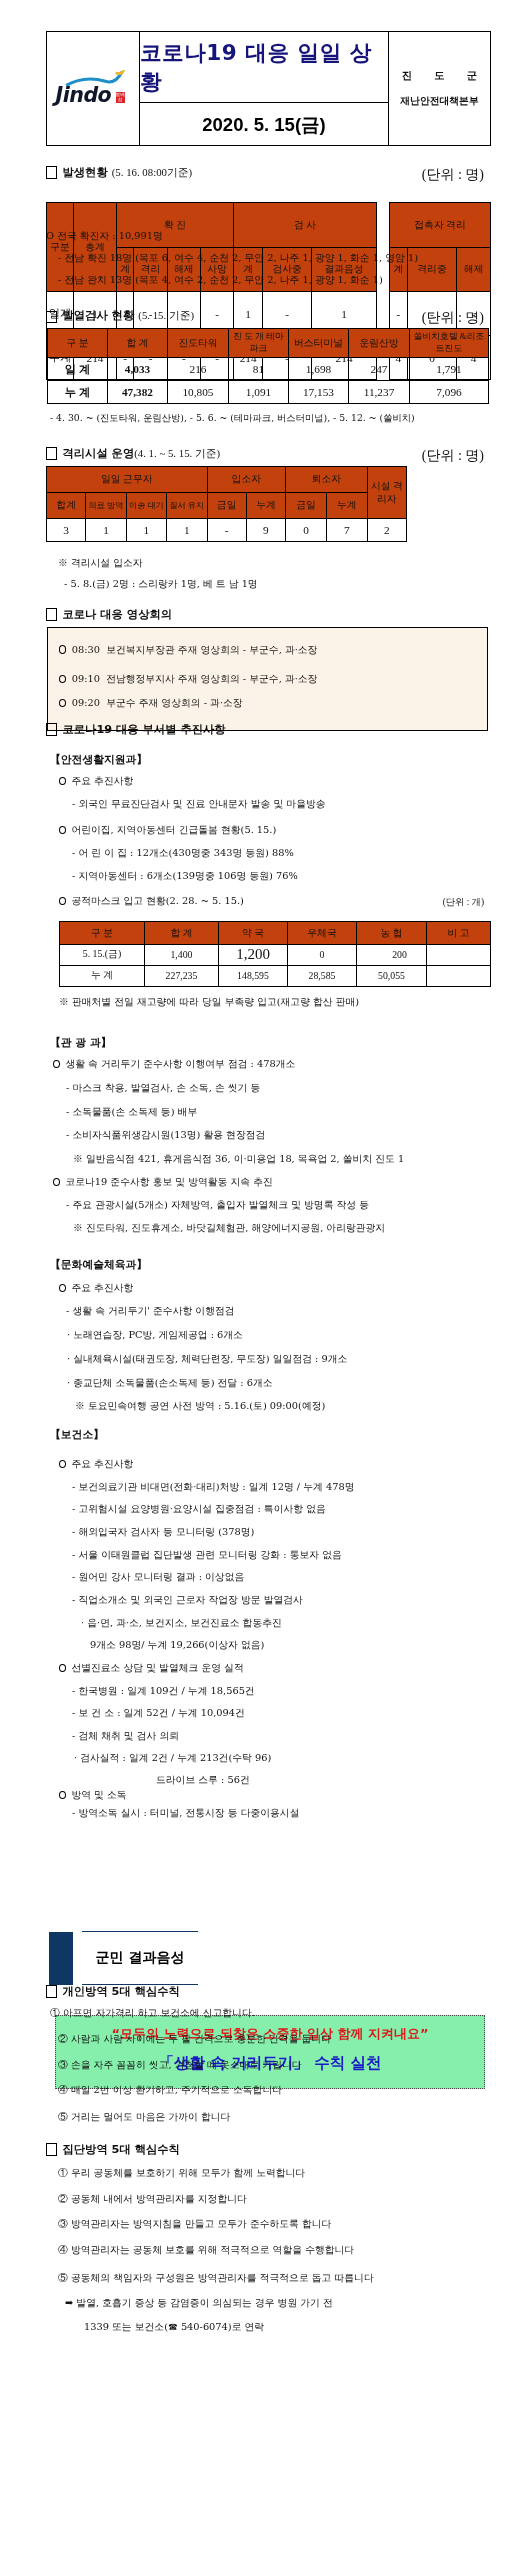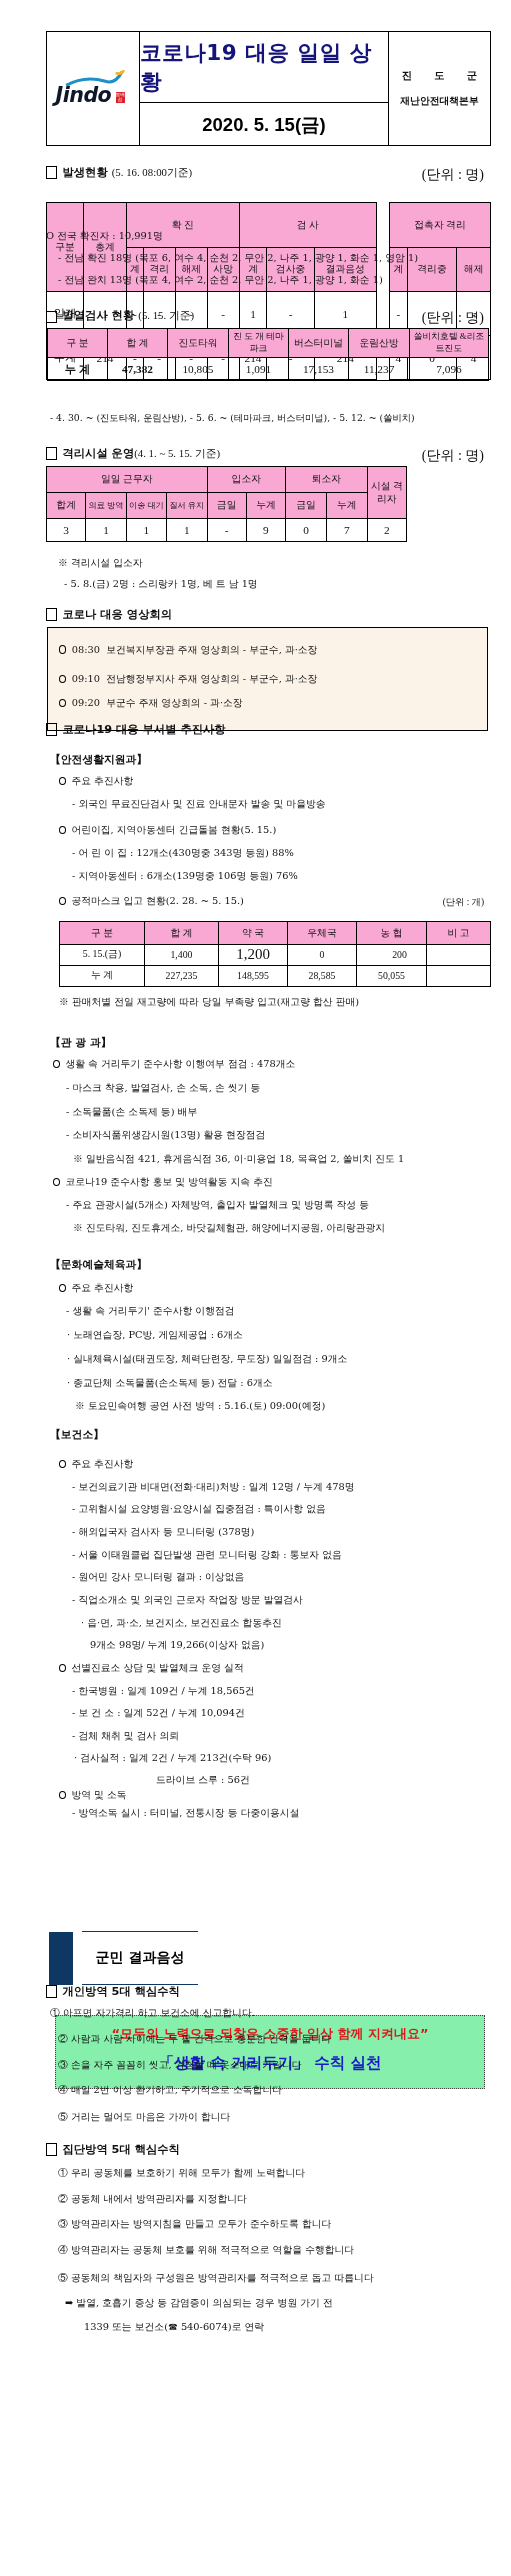--- a/index.html
+++ b/index.html
@@ -27,21 +27,21 @@
 
   
   .sec { position: absolute; left: 46px; font-family: "DejaVu Sans", sans-serif; font-weight: bold; font-size: 11.3px; display: flex; align-items: center; }
   .sec .box { width: 11.3px; height: 12.4px; border: 0.8px solid #000; margin-right: 5.2px; display: inline-block; }
   .sec .sub { font-weight: normal; font-family: "Liberation Serif", serif; font-size: 10.8px; margin-left: 4.1px; }
   .unit { position: absolute; right: 27px; font-family: "Liberation Serif", serif; font-size: 14px; }
 
   
   table { border-collapse: collapse; position: absolute; font-family: "Liberation Serif", serif; }
   td, th { border: 0.5px solid #000; text-align: center; vertical-align: middle; font-weight: normal; }
-  th { background: #f9a8d4; font-size: 9.8px; }
+  th { background: #c2410c; font-size: 9.8px; }
   td { font-size: 11.3px; }
   .tbl-top { border-top: 1px solid #000; }
   .tbl-bot tr:last-child td { border-bottom: 1px solid #000; }
   .b { font-weight: bold; }
 
   .txt { position: absolute; font-family: "DejaVu Serif", serif; font-size: 9.8px; white-space: nowrap; }
   .bullet { display: inline-block; width: 7.2px; height: 8.2px; border: 1px solid #000; border-radius: 50%; margin-right: 5.2px; vertical-align: -1px; border-left-width: 1.5px; }
 
   .meeting { position: absolute; left: 47px; top: 627px; width: 441px; height: 104px; background: #fcf3e8; border: 0.5px solid #000; }
   .dept { position: absolute; left: 50px; font-family: "DejaVu Serif", serif; font-size: 10.8px; font-weight: bold; }
@@ -84,21 +84,21 @@
     <span class="sub">(5. 16. 08:00기준)</span>
   </div>
   <div class="unit" style="top:166px;">(단위 : 명)</div>
 
   <table class="tbl-bot" style="left:46px; top:153px; width:332px; top:154px; margin-top:0;" id="t1">
   </table>
 
   <table class="tbl-top tbl-bot" style="left:46px; top:202px; width:331px;">
     <tbody>
         <tr style="height:45px;">
-      <th rowspan="2" style="width:37px;">구분</th>
+      <th rowspan="2" style="width:27px;">구분</th>
       <th rowspan="2" style="width:43px;">총계</th>
       <th colspan="4">확 진</th>
       <th colspan="3">검 사</th>
     </tr>
     <tr style="height:44px;">
       <th>계</th>
       <th>격리</th>
       <th>해제</th>
       <th>사망</th>
       <th>계</th>
@@ -167,20 +167,29 @@
   <table class="tbl-top tbl-bot" style="left:47px; top:328px; width:442px;">
     <tbody>
         <tr style="height:29px;">
       <th style="width:60px;">구 분</th>
       <th style="width:60px;">합 계</th>
       <th style="width:61px;">진도타워</th>
       <th style="width:60px; font-size:8.8px;">진 도 개 테마파크</th>
       <th style="width:60px;">버스터미널</th>
       <th style="width:61px;">운림산방</th>
       <th style="font-size:8.8px;">쏠비치호텔 &amp;리조트진도</th>
+    </tr>
+    <tr style="height:23px;">
+      <td class="b">일 계</td>
+      <td class="b">4,033</td>
+      <td>216</td>
+      <td>81</td>
+      <td>1,698</td>
+      <td>247</td>
+      <td>1,791</td>
     </tr>
     <tr style="height:23px;">
       <td class="b">누 계</td>
       <td class="b">47,382</td>
       <td>10,805</td>
       <td>1,091</td>
       <td>17,153</td>
       <td>11,237</td>
       <td>7,096</td>
     </tr>

